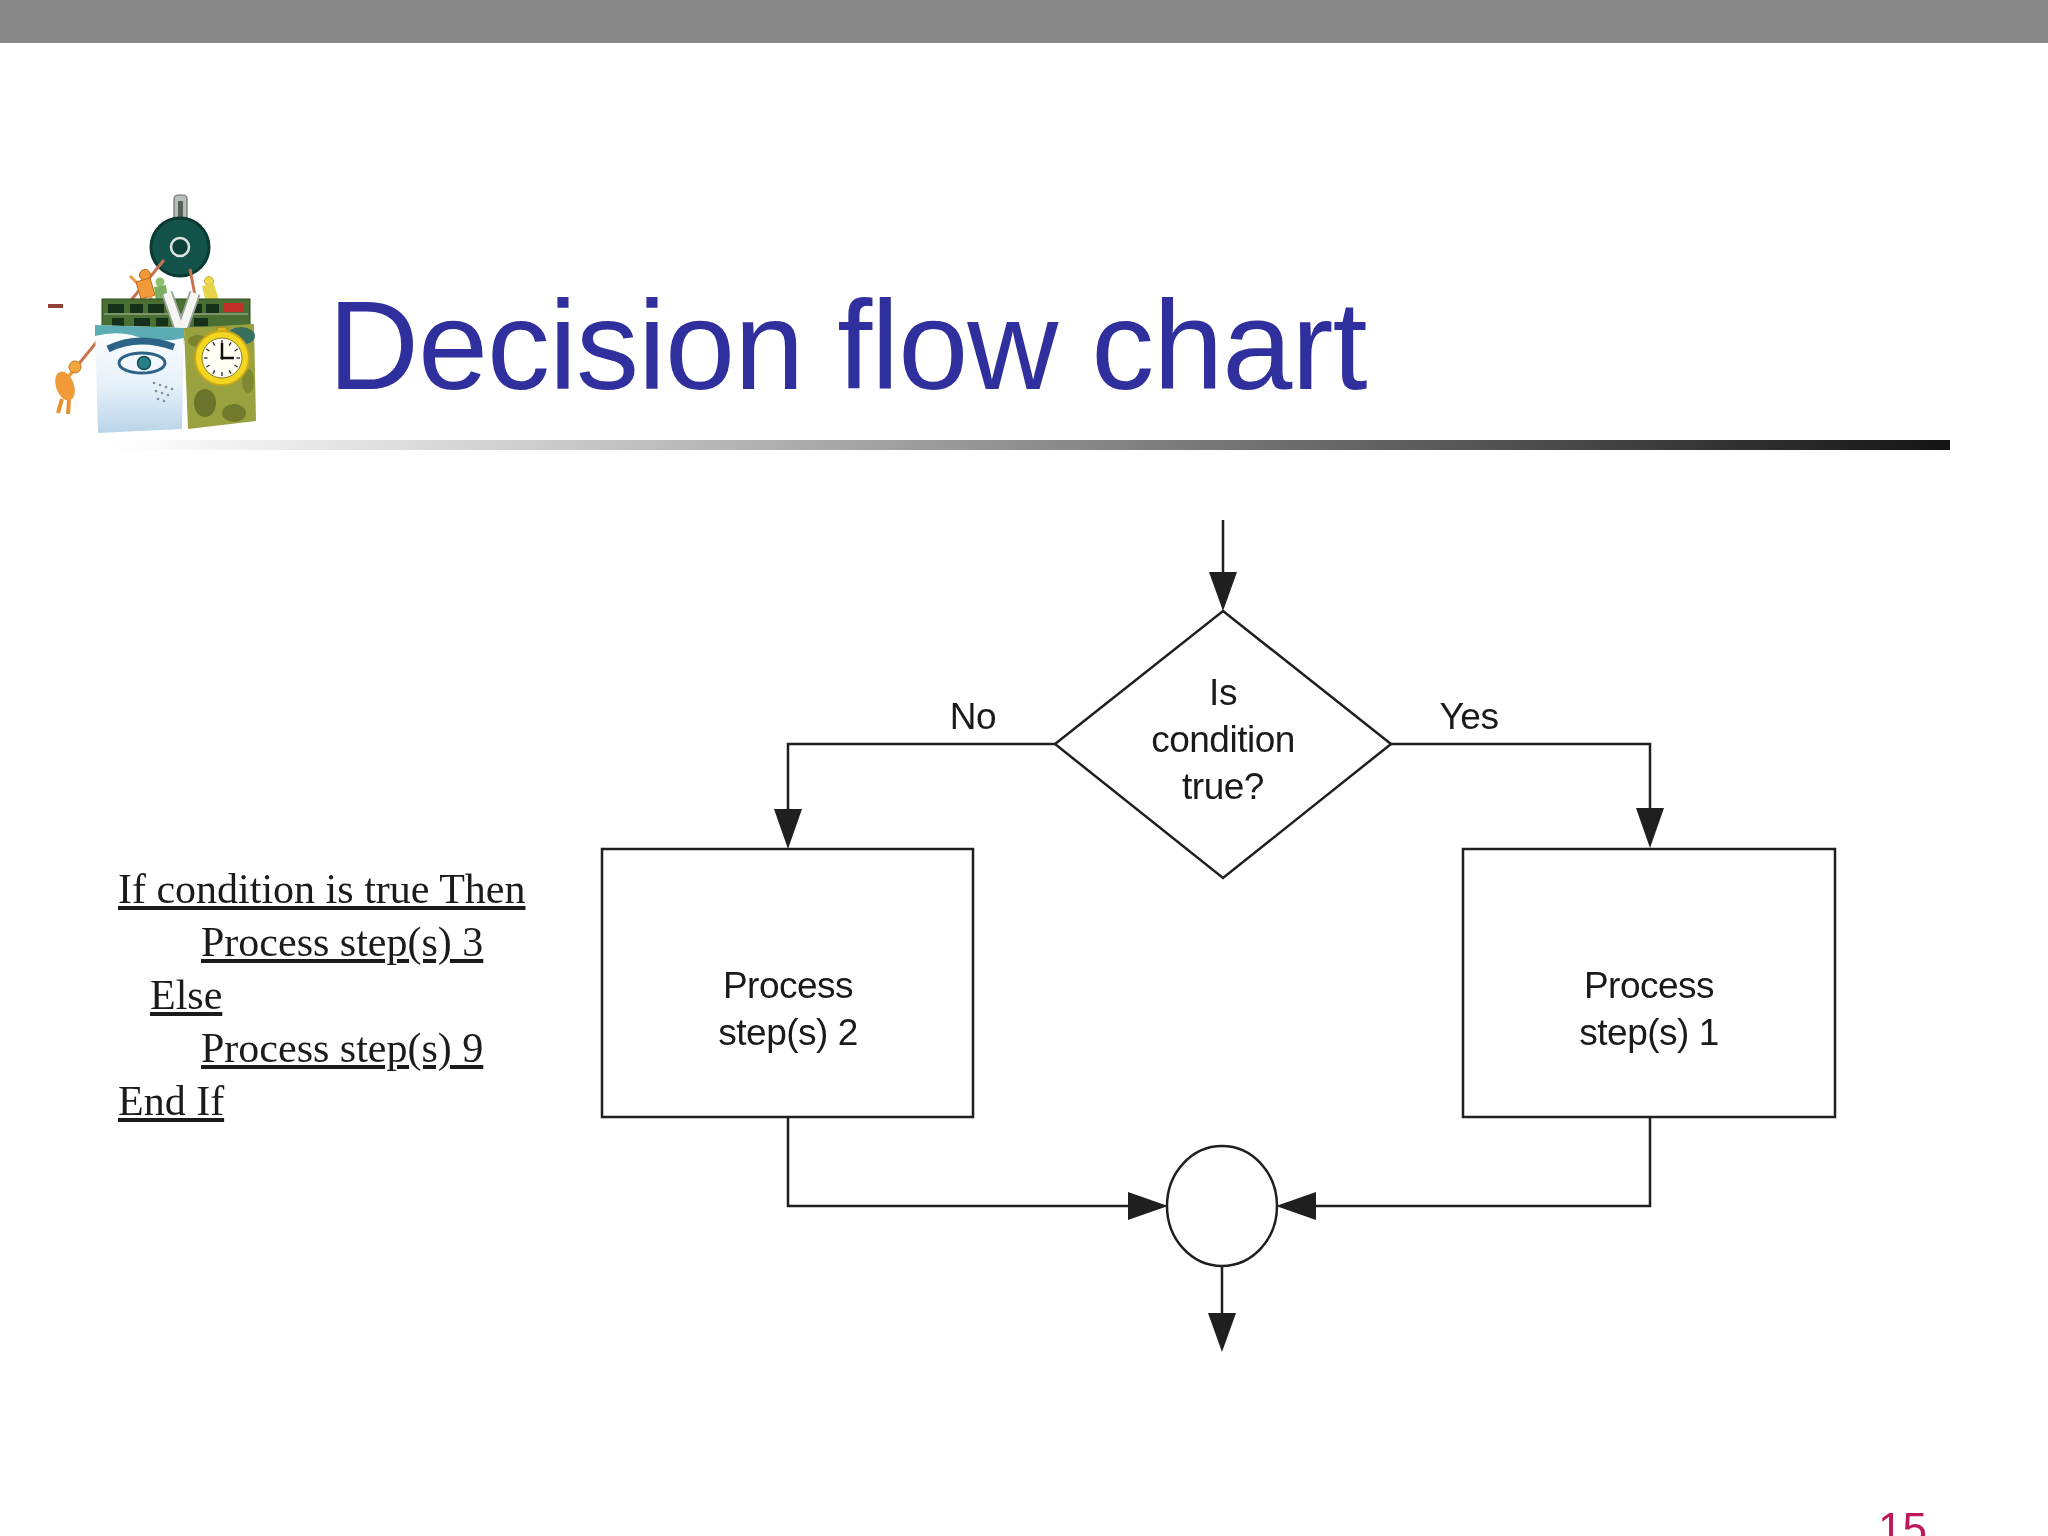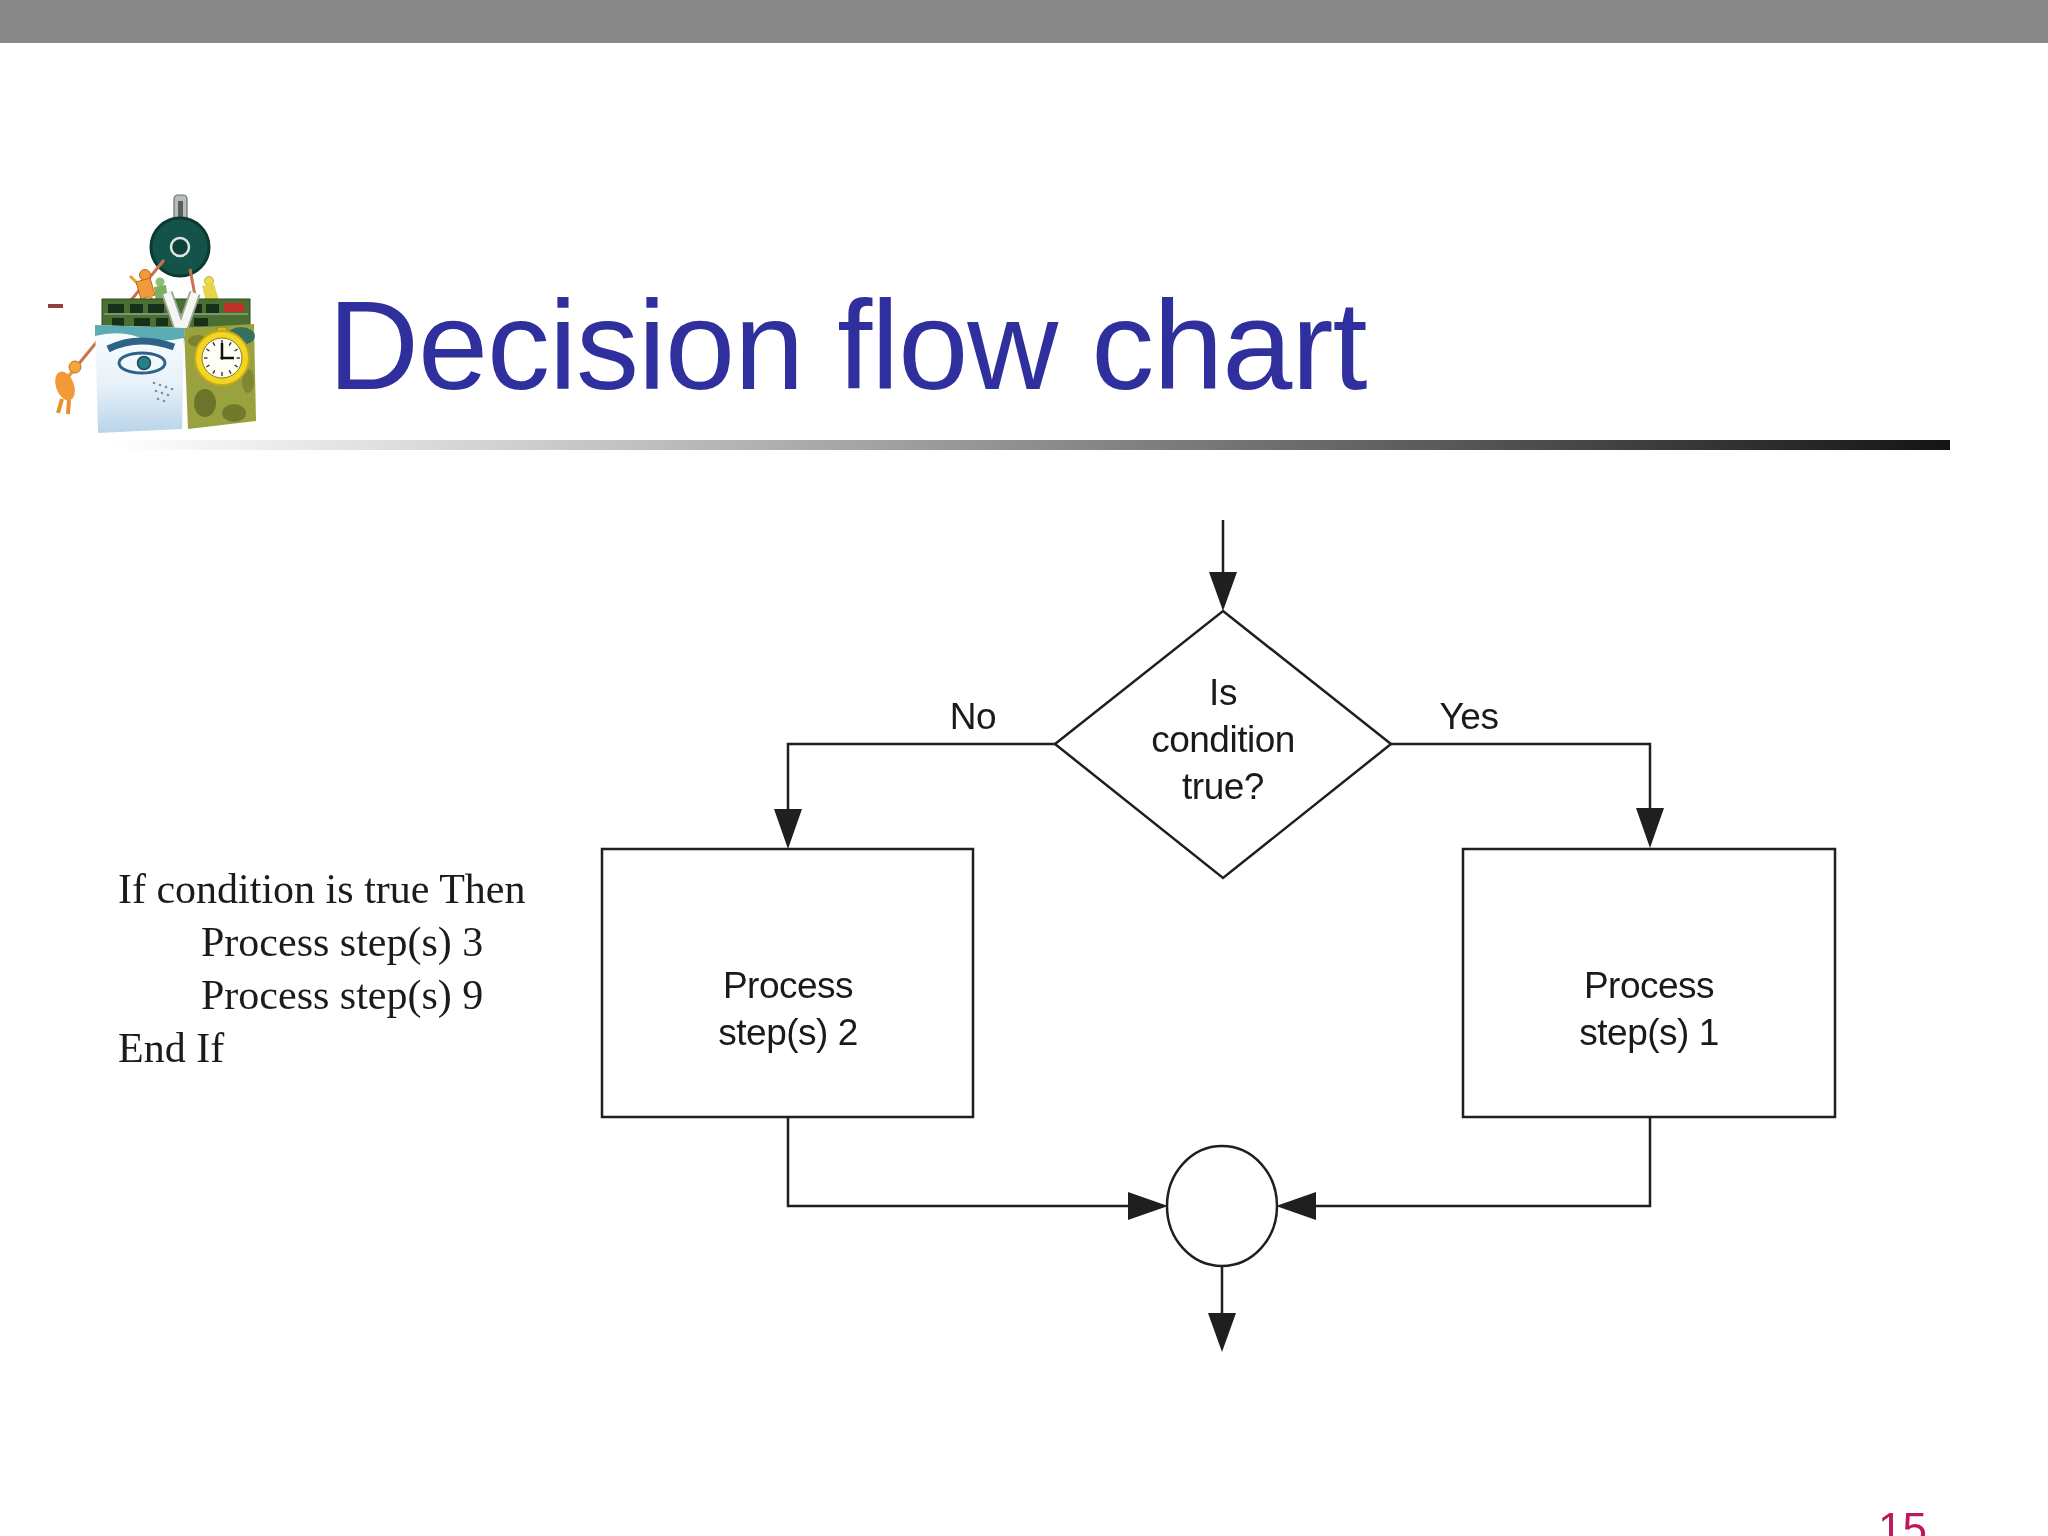--- a/index.html
+++ b/index.html
@@ -20,21 +20,21 @@
   }
   .rule{
     position:absolute;left:112px;top:397px;width:1838px;height:10px;
     background:linear-gradient(to right,#ffffff 0%,#cfcfcf 22%,#9a9a9a 45%,#5a5a5a 72%,#141414 100%);
   }
   .pseudocode{
     position:absolute;left:118px;top:820px;
     font-family:"Liberation Serif",serif;
     font-size:42px;line-height:53px;color:#1b1b1b;white-space:nowrap;
   }
-  .pl{height:53px;}
+  .pl{height:53px;text-decoration:underline;}
   .ind-0{padding-left:0;}
   .ind-1{padding-left:32px;}
   .ind-2{padding-left:83px;}
   .flow{position:absolute;left:0;top:0;width:2048px;height:1536px;}
   .flow text{
     font-family:"Liberation Sans",sans-serif;
     font-size:37px;fill:#1a1a1a;letter-spacing:-0.5px;
   }
   .pagenum{
     position:absolute;left:1878px;top:1464px;
@@ -169,20 +169,21 @@
     </g>
   </svg>
 
   <h1 class="title">Decision flow chart</h1>
 
   <div class="rule"></div>
 
   <div class="pseudocode">
     <div class="pl ind-0">If condition is true Then</div>
     <div class="pl ind-2">Process step(s) 3</div>
+    <div class="pl ind-1">Else</div>
     <div class="pl ind-2">Process step(s) 9</div>
     <div class="pl ind-0">End If</div>
   </div>
 
   <svg class="flow" viewBox="0 0 2048 1536">
     <g stroke="#1f1f1f" stroke-width="2.5" fill="none">
 
       <line x1="1223" y1="477" x2="1223" y2="531"></line>
 
       <polyline points="1055,701 788,701 788,767"></polyline>

